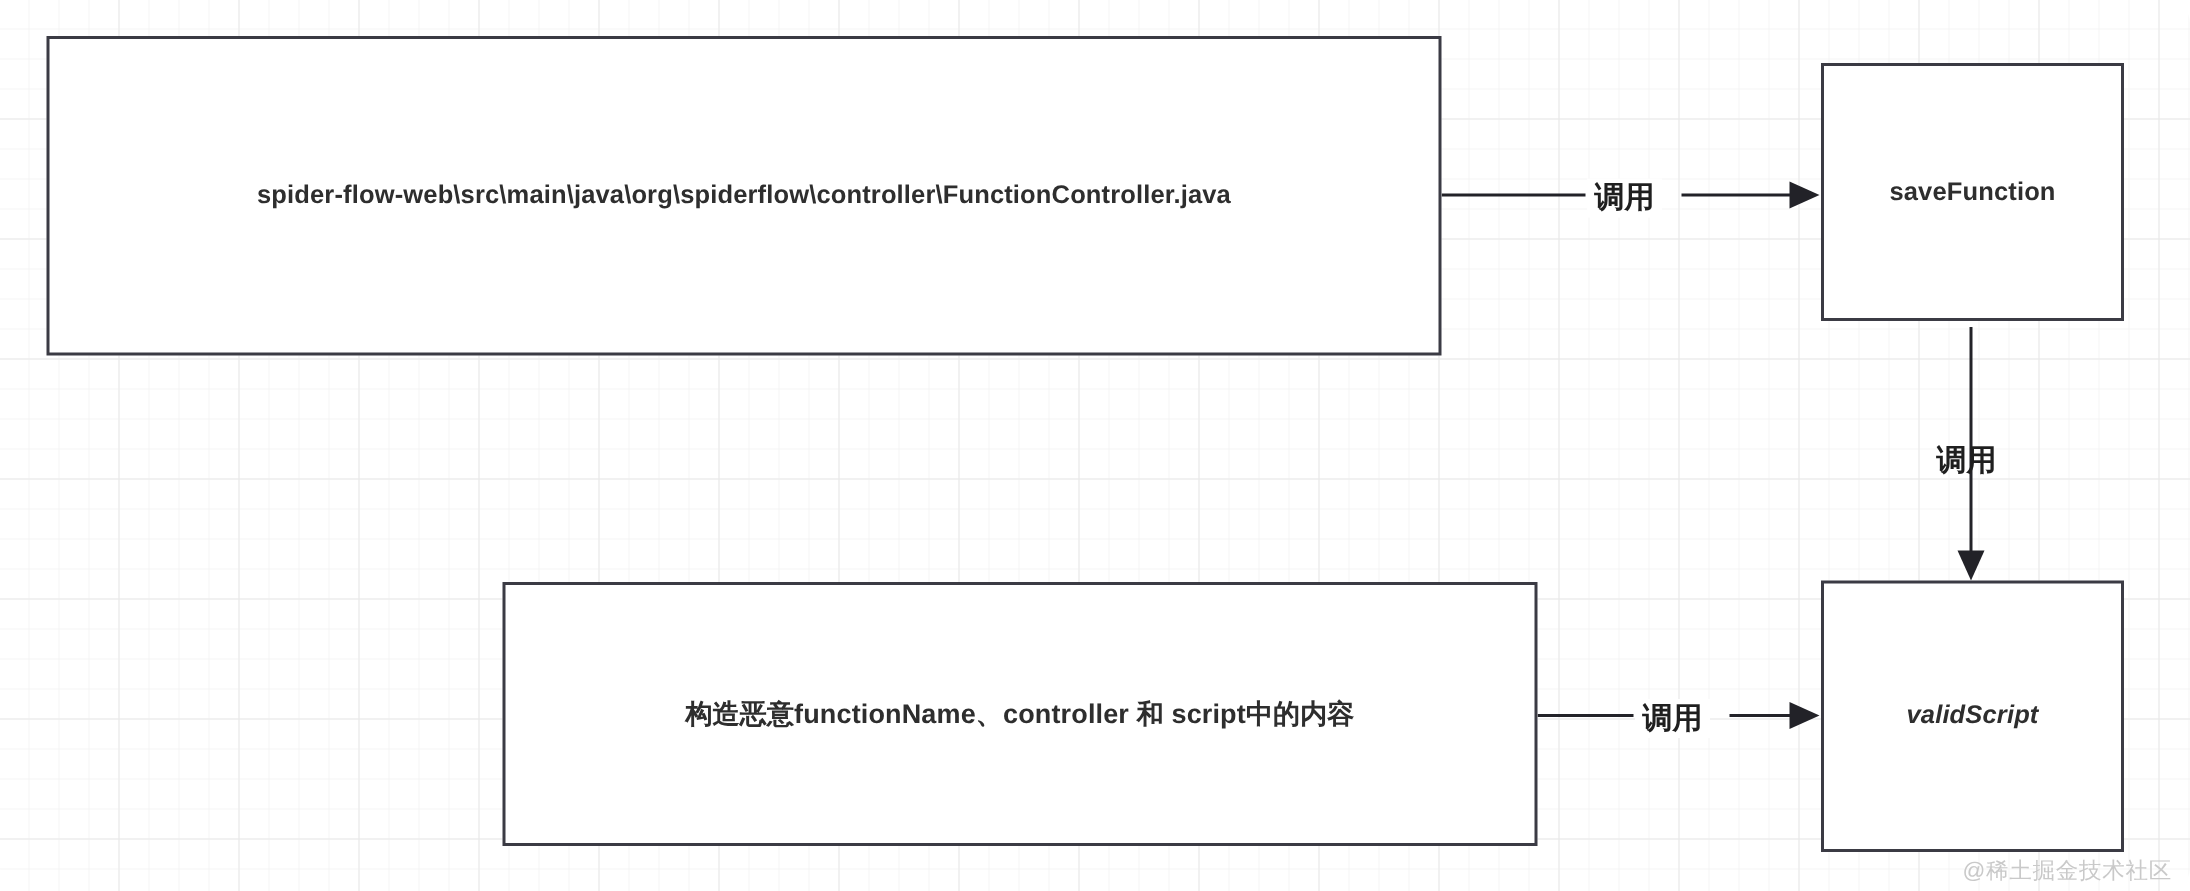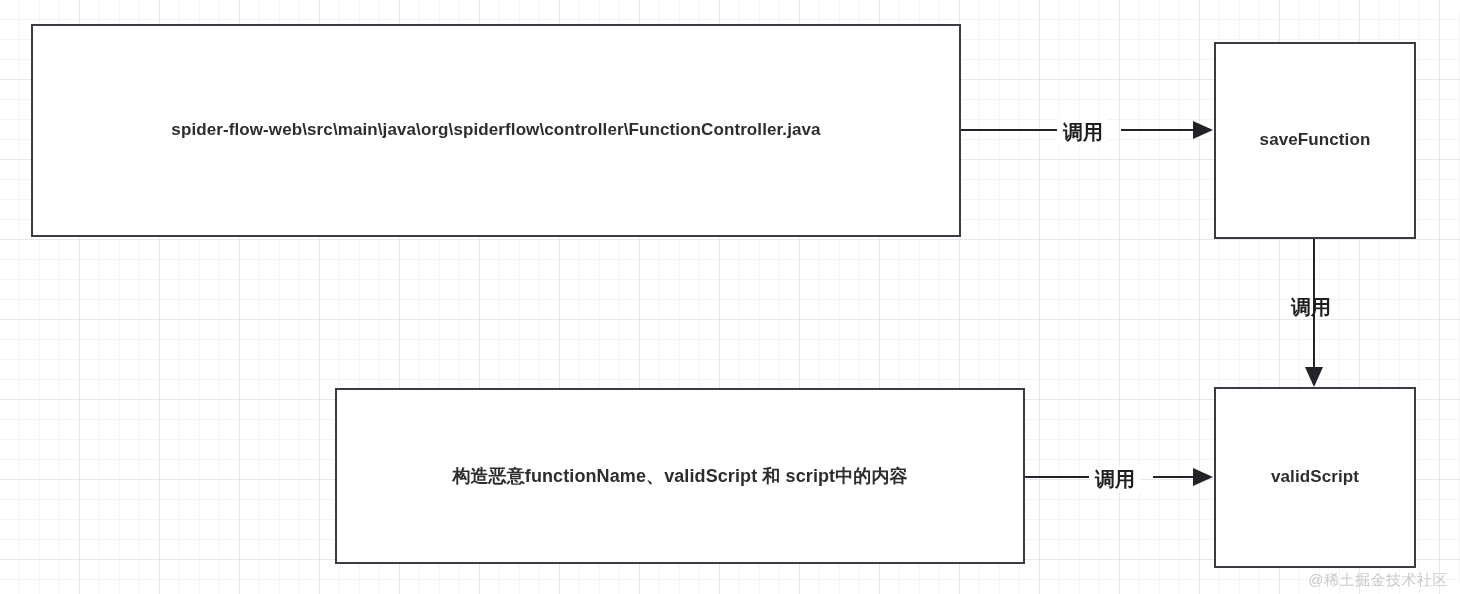--- a/index.html
+++ b/index.html
@@ -54,33 +54,34 @@
   #node-controller {
     left: 31px;
     top: 24px;
     width: 930px;
     height: 213px;
   }
   #node-savefunction {
     left: 1214px;
     top: 42px;
     width: 202px;
-    height: 197px;
+    height: 172px;
   }
   #node-payload {
     left: 335px;
     top: 388px;
     width: 690px;
     height: 176px;
   }
   #node-validscript {
     left: 1214px;
     top: 387px;
     width: 202px;
     height: 181px;
+    font-style: italic;
   }
   svg.edges {
     position: absolute;
     left: 0;
     top: 0;
     width: 1460px;
     height: 594px;
     pointer-events: none;
   }
   .edge-line {
@@ -137,21 +138,21 @@
 
   <div class="node" id="node-controller">
     <span class="node-label">spider-flow-web\src\main\java\org\spiderflow\controller\FunctionController.java</span>
   </div>
 
   <div class="node" id="node-savefunction">
     <span class="node-label">saveFunction</span>
   </div>
 
   <div class="node" id="node-payload">
-    <span class="node-label cjk">构造恶意functionName、validScript 和 script中的内容</span>
+    <span class="node-label cjk">构造恶意functionName、controller 和 script中的内容</span>
   </div>
 
   <div class="node" id="node-validscript">
     <span class="node-label">validScript</span>
   </div>
 
   <div class="edge-label" id="edge-label-1">调用</div>
   <div class="edge-label" id="edge-label-2">调用</div>
   <div class="edge-label" id="edge-label-3">调用</div>
 

